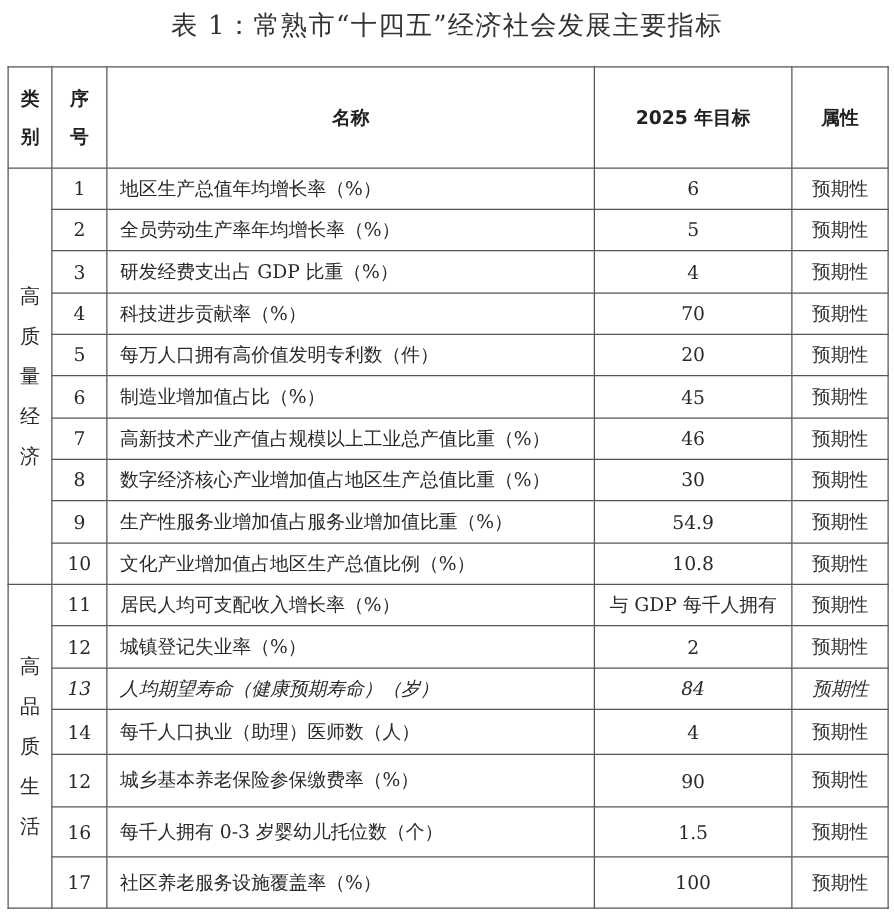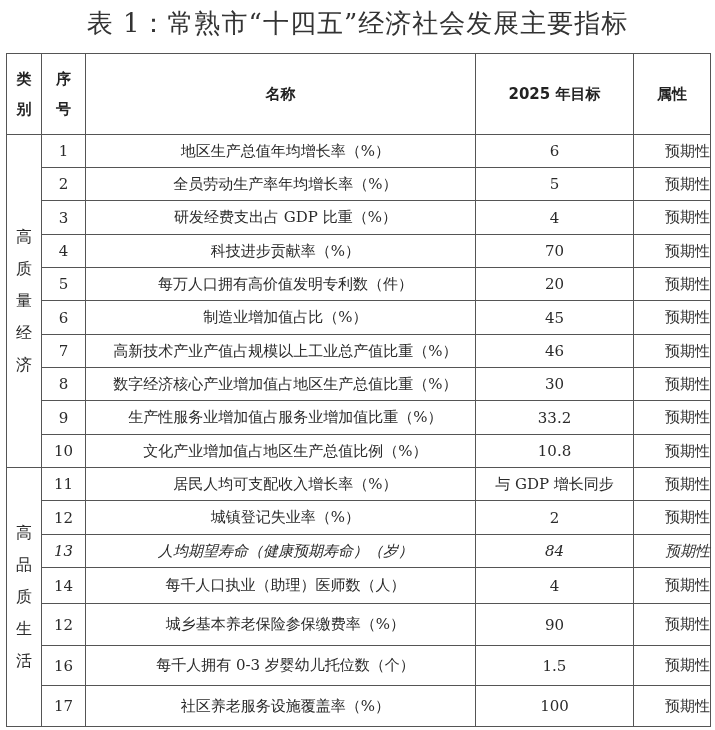--- a/index.html
+++ b/index.html
@@ -1,29 +1,29 @@
 <!DOCTYPE html>
 <html><head>
 <meta charset="utf-8">
 <style>
   html, body { margin:0; padding:0; background:#ffffff; }
   body { width:715px; height:730px; position:relative; overflow:hidden;
          font-family:"DejaVu Serif","Liberation Serif",serif; color:#2a2a2a; }
   .title { position:absolute; top:6px; left:0; width:715px; text-align:center;
-           font-size:26px; letter-spacing:1px; color:#333; }
+           font-size:21px; letter-spacing:1px; color:#333; }
   table { position:absolute; left:6px; top:53px; border-collapse:collapse;
           table-layout:fixed; width:704px; }
   td, th { border:1px solid #555; padding:0; text-align:center; vertical-align:middle;
            font-size:15px; font-weight:normal; }
   th { font-family:"DejaVu Sans","Liberation Sans",sans-serif; font-weight:bold; font-size:15px; color:#222; }
   th.stack { line-height:30px; }
-  td.name { text-align:center; padding-left:10px; white-space:nowrap; }
+  td.name { text-align:left; padding-left:10px; white-space:nowrap; }
   .catwrap { display:flex; flex-direction:column; align-items:center; justify-content:center; }
   .catwrap span { display:block; font-size:16px; line-height:32px; }
-  td.attr { font-family:"DejaVu Sans","Liberation Sans",sans-serif; color:#333;text-align:right; }
+  td.attr { font-family:"DejaVu Sans","Liberation Sans",sans-serif; color:#333; }
 </style>
 </head>
 <body>
 
 <div class="title">表 1：常熟市“十四五”经济社会发展主要指标</div>
 
 <table>
   <colgroup>
     <col style="width:35px">
       <col style="width:44px">
@@ -100,42 +100,42 @@
       </tr>
       <tr style="height: 33px;">
         <td>8</td>
         <td class="name">数字经济核心产业增加值占地区生产总值比重（%）</td>
         <td>30</td>
         <td class="attr">预期性</td>
       </tr>
       <tr style="height: 34px;">
         <td>9</td>
         <td class="name">生产性服务业增加值占服务业增加值比重（%）</td>
-        <td>33.2</td>
+        <td>54.9</td>
         <td class="attr">预期性</td>
       </tr>
       <tr style="height: 33px; padding-left: 26px;">
         <td>10</td>
         <td class="name">文化产业增加值占地区生产总值比例（%）</td>
         <td>10.8</td>
         <td class="attr">预期性</td>
       </tr>
       <tr style="height: 33px;">
         <td rowspan="7">
           <div class="catwrap">
             <span>高</span>
             <span>品</span>
             <span>质</span>
             <span>生</span>
             <span>活</span>
           </div>
         </td>
         <td>11</td>
         <td class="name">居民人均可支配收入增长率（%）</td>
-        <td>与 GDP 增长同步</td>
+        <td>与 GDP 每千人拥有</td>
         <td class="attr">预期性</td>
       </tr>
       <tr style="height: 34px;">
         <td>12</td>
         <td class="name">城镇登记失业率（%）</td>
         <td>2</td>
         <td class="attr">预期性</td>
       </tr>
       <tr style="height: 33px; font-style: italic;">
         <td>13</td>

